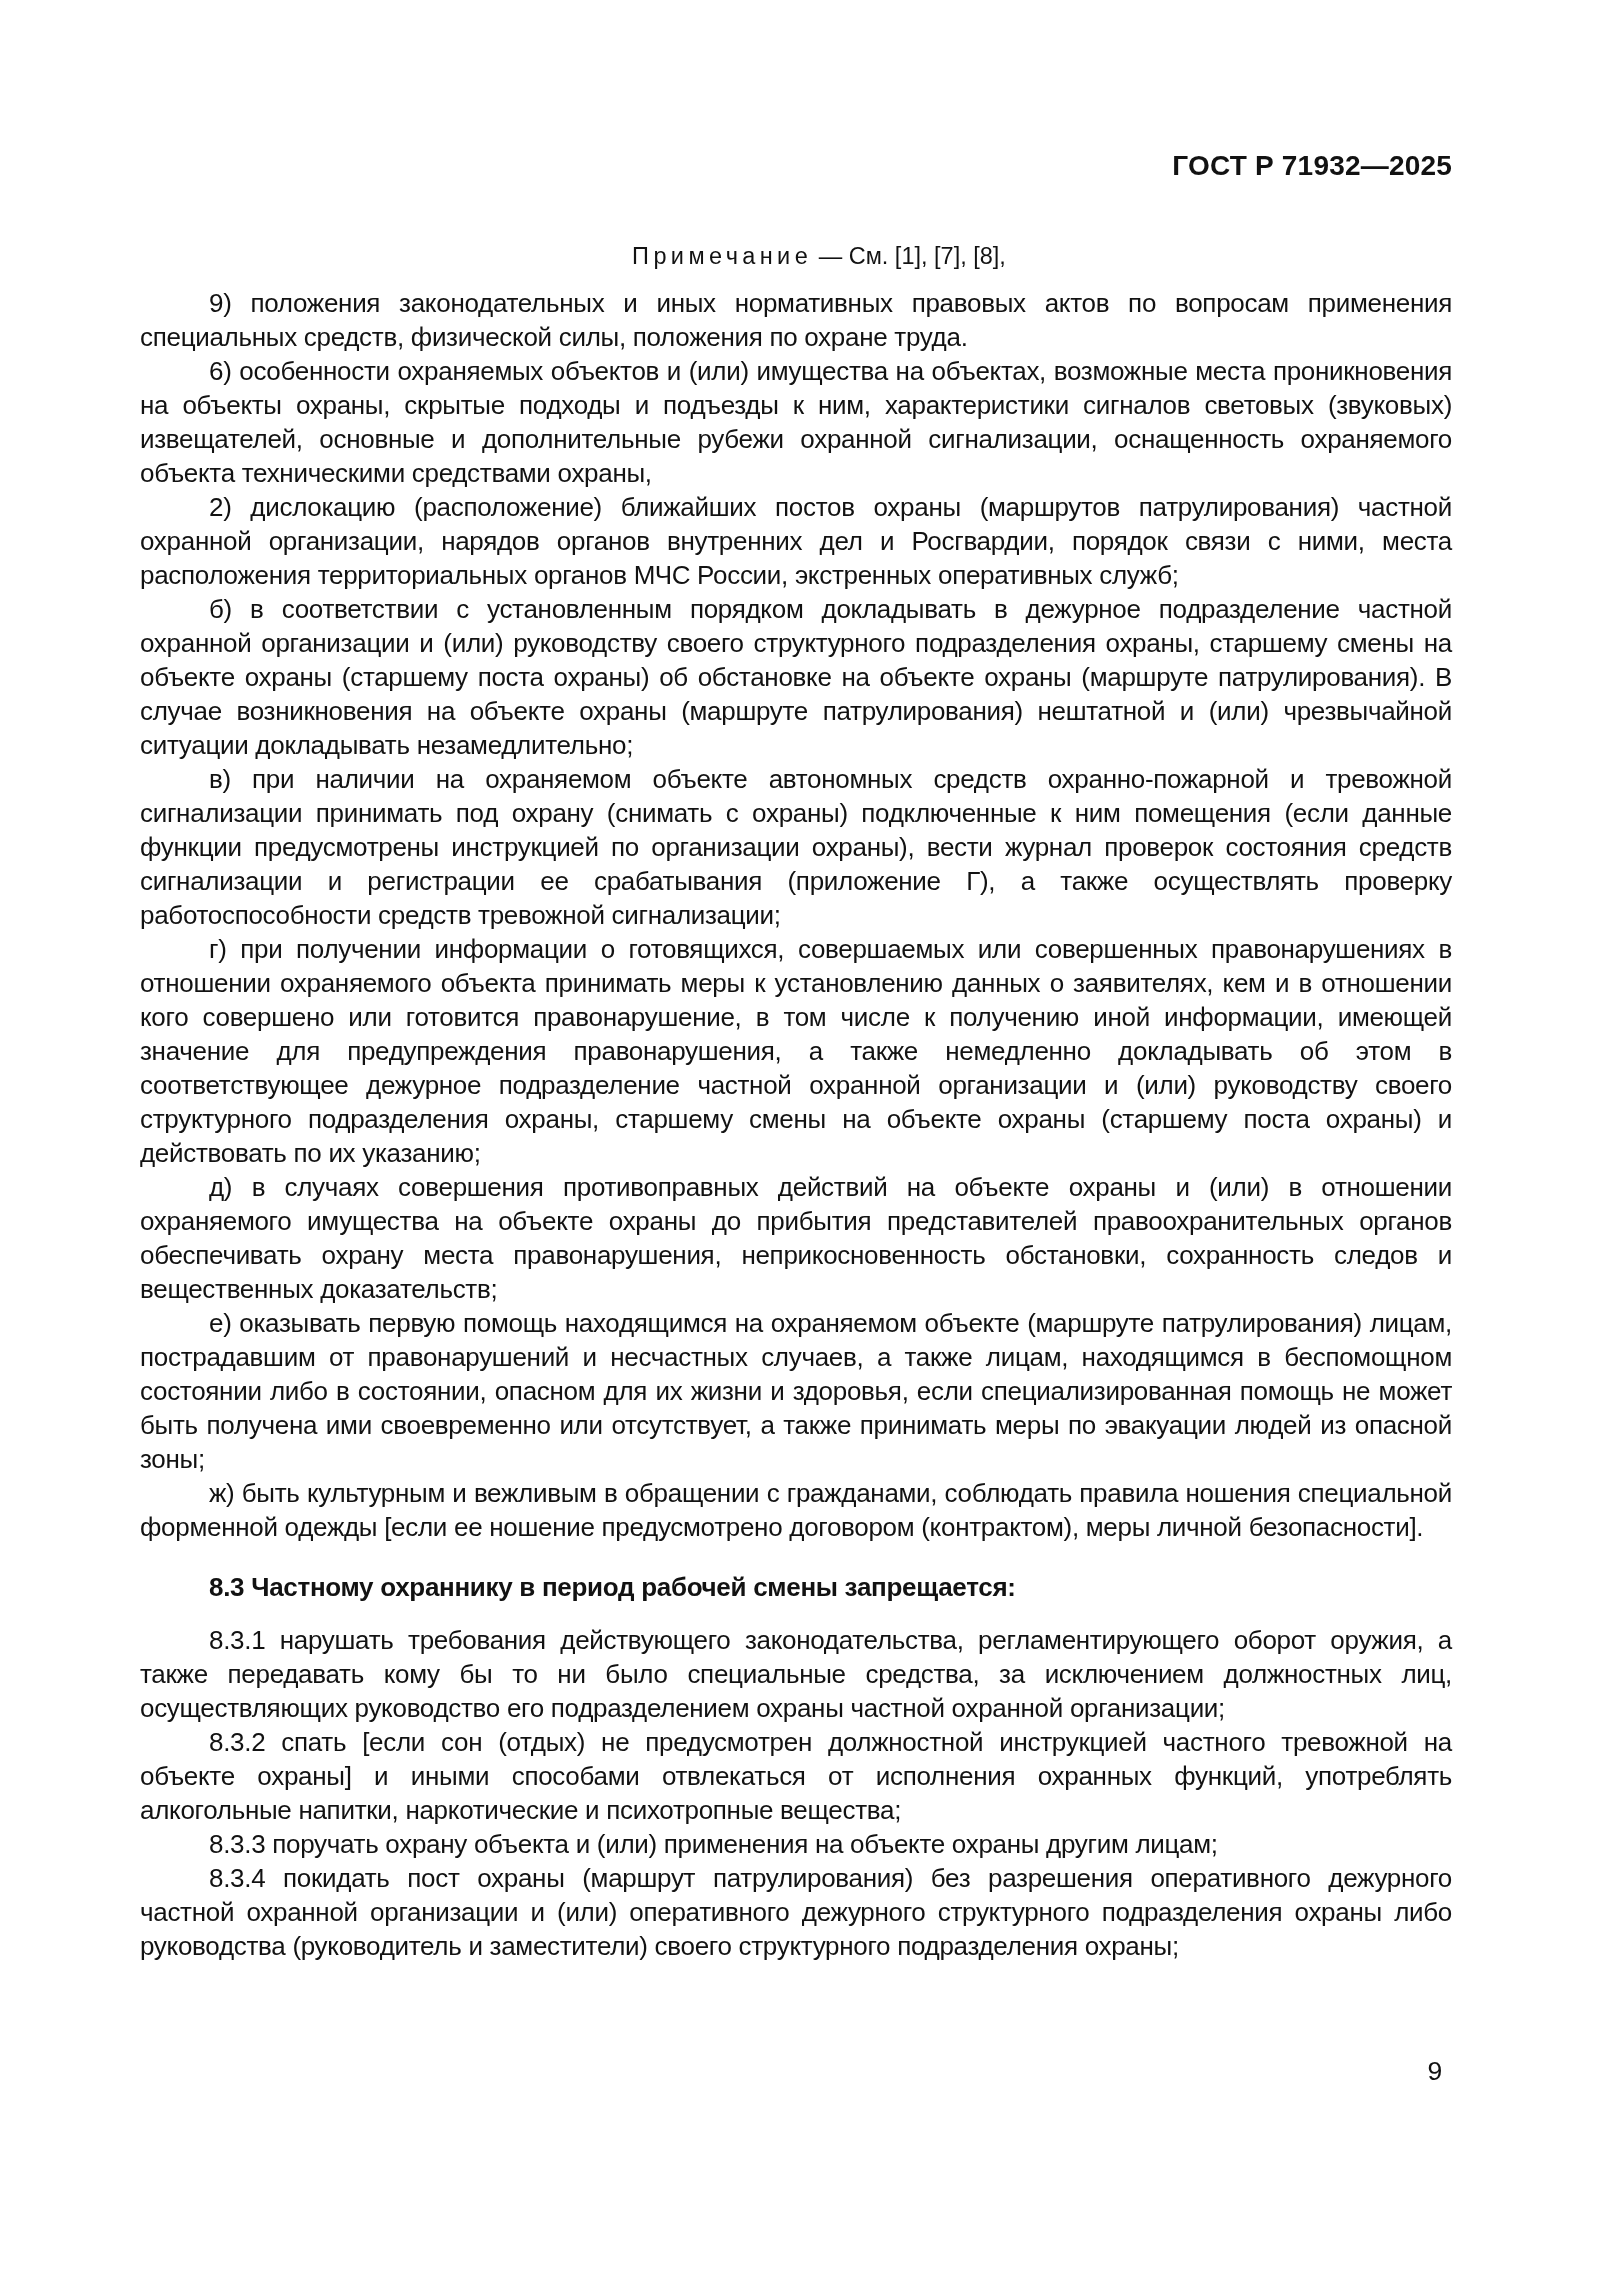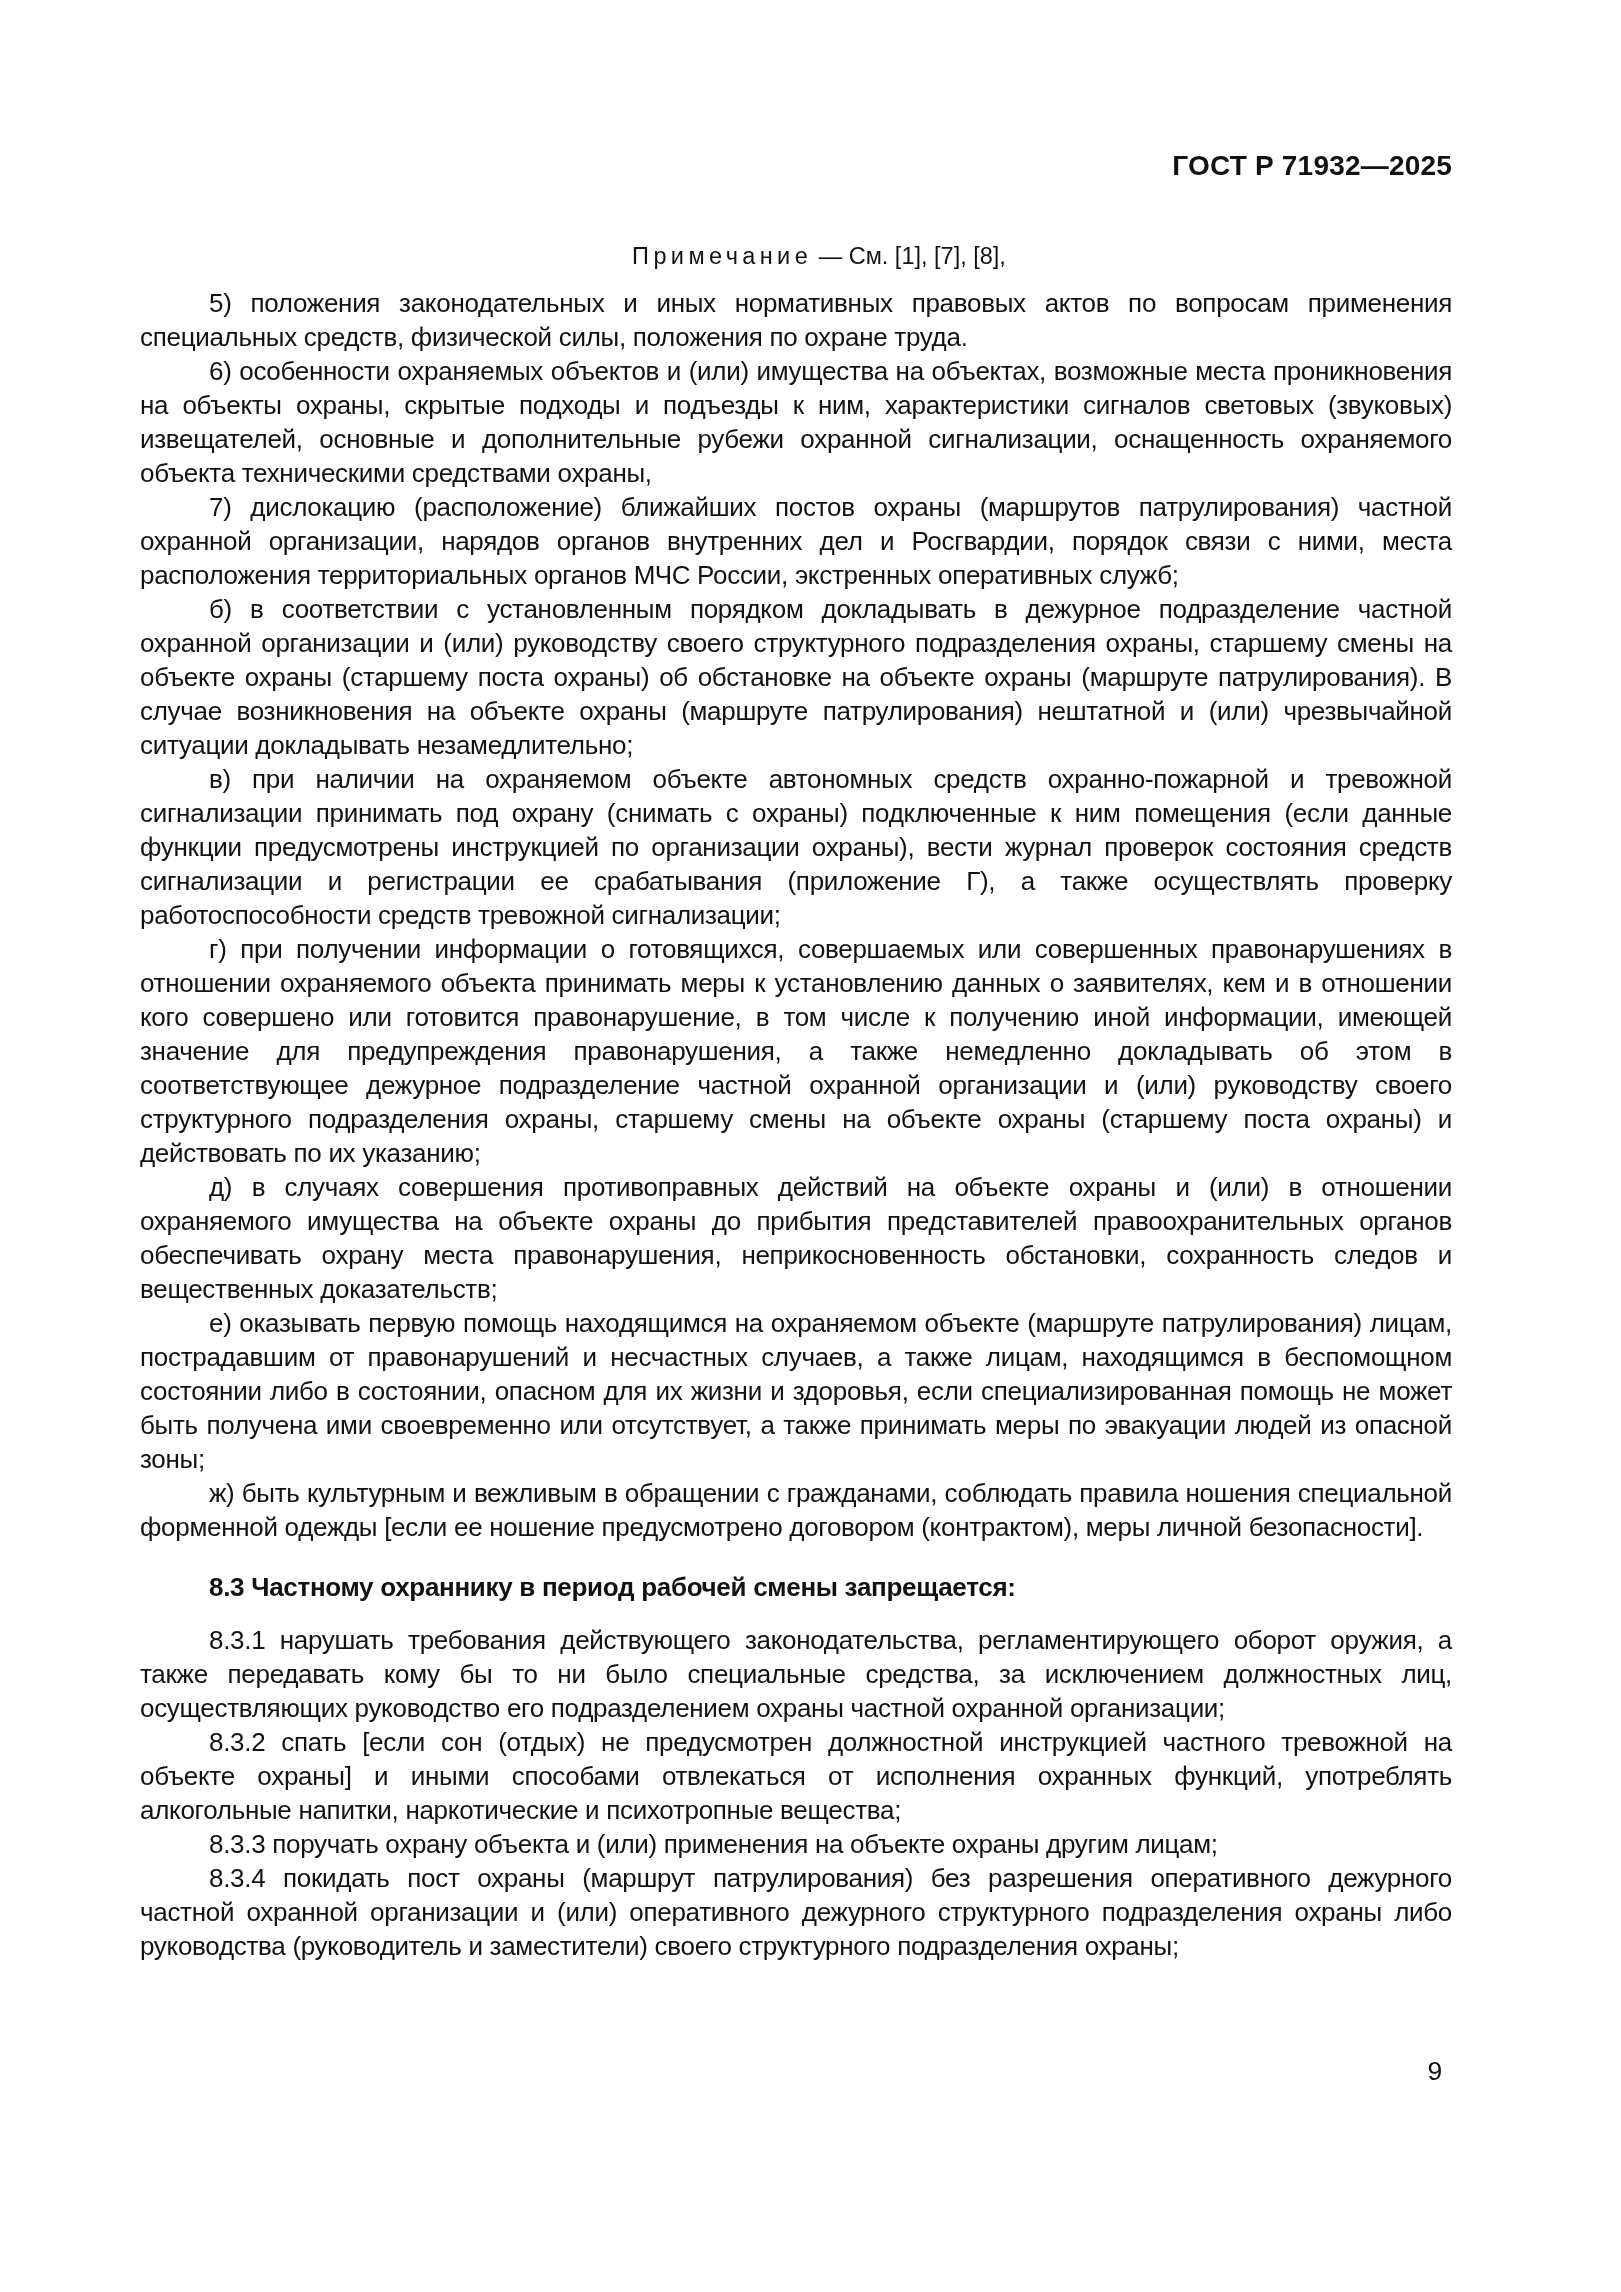--- a/index.html
+++ b/index.html
@@ -81,23 +81,23 @@
 </head>
 <body>
 
 <div class="page">
   <div class="doc-header">
     <span>ГОСТ Р 71932—2025</span>
   </div>
 
   <main class="doc-body" id="doc-blocks">
       <p class="note"><span class="note-label">Примечание</span><span class="note-text">&nbsp;— См. [1], [7], [8],</span></p>
-      <p class="para">5) положения законодательных и иных нормативных правовых актов по вопросам применения специальных средств, физической силы, положения по охране труда.</p>
+      <p class="para">9) положения законодательных и иных нормативных правовых актов по вопросам применения специальных средств, физической силы, положения по охране труда.</p>
       <p class="para">6) особенности охраняемых объектов и (или) имущества на объектах, возможные места проникновения на объекты охраны, скрытые подходы и подъезды к ним, характеристики сигналов световых (звуковых) извещателей, основные и дополнительные рубежи охранной сигнализации, оснащенность охраняемого объекта техническими средствами охраны,</p>
-      <p class="para">7) дислокацию (расположение) ближайших постов охраны (маршрутов патрулирования) частной охранной организации, нарядов органов внутренних дел и Росгвардии, порядок связи с ними, места расположения территориальных органов МЧС России, экстренных оперативных служб;</p>
+      <p class="para">2) дислокацию (расположение) ближайших постов охраны (маршрутов патрулирования) частной охранной организации, нарядов органов внутренних дел и Росгвардии, порядок связи с ними, места расположения территориальных органов МЧС России, экстренных оперативных служб;</p>
       <p class="para">б) в соответствии с установленным порядком докладывать в дежурное подразделение частной охранной организации и (или) руководству своего структурного подразделения охраны, старшему смены на объекте охраны (старшему поста охраны) об обстановке на объекте охраны (маршруте патрулирования). В случае возникновения на объекте охраны (маршруте патрулирования) нештатной и (или) чрезвычайной ситуации докладывать незамедлительно;</p>
       <p class="para">в) при наличии на охраняемом объекте автономных средств охранно-пожарной и тревожной сигнализации принимать под охрану (снимать с охраны) подключенные к ним помещения (если данные функции предусмотрены инструкцией по организации охраны), вести журнал проверок состояния средств сигнализации и регистрации ее срабатывания (приложение Г), а также осуществлять проверку работоспособности средств тревожной сигнализации;</p>
       <p class="para">г) при получении информации о готовящихся, совершаемых или совершенных правонарушениях в отношении охраняемого объекта принимать меры к установлению данных о заявителях, кем и в отношении кого совершено или готовится правонарушение, в том числе к получению иной информации, имеющей значение для предупреждения правонарушения, а также немедленно докладывать об этом в соответствующее дежурное подразделение частной охранной организации и (или) руководству своего структурного подразделения охраны, старшему смены на объекте охраны (старшему поста охраны) и действовать по их указанию;</p>
       <p class="para">д) в случаях совершения противоправных действий на объекте охраны и (или) в отношении охраняемого имущества на объекте охраны до прибытия представителей правоохранительных органов обеспечивать охрану места правонарушения, неприкосновенность обстановки, сохранность следов и вещественных доказательств;</p>
       <p class="para">е) оказывать первую помощь находящимся на охраняемом объекте (маршруте патрулирования) лицам, пострадавшим от правонарушений и несчастных случаев, а также лицам, находящимся в беспомощном состоянии либо в состоянии, опасном для их жизни и здоровья, если специализированная помощь не может быть получена ими своевременно или отсутствует, а также принимать меры по эвакуации людей из опасной зоны;</p>
       <p class="para">ж) быть культурным и вежливым в обращении с гражданами, соблюдать правила ношения специальной форменной одежды [если ее ношение предусмотрено договором (контрактом), меры личной безопасности].</p>
       <p class="heading">8.3 Частному охраннику в период рабочей смены запрещается:</p>
       <p class="para">8.3.1 нарушать требования действующего законодательства, регламентирующего оборот оружия, а также передавать кому бы то ни было специальные средства, за исключением должностных лиц, осуществляющих руководство его подразделением охраны частной охранной организации;</p>
       <p class="para">8.3.2 спать [если сон (отдых) не предусмотрен должностной инструкцией частного тревожной на объекте охраны] и иными способами отвлекаться от исполнения охранных функций, употреблять алкогольные напитки, наркотические и психотропные вещества;</p>
       <p class="para">8.3.3 поручать охрану объекта и (или) применения на объекте охраны другим лицам;</p>

